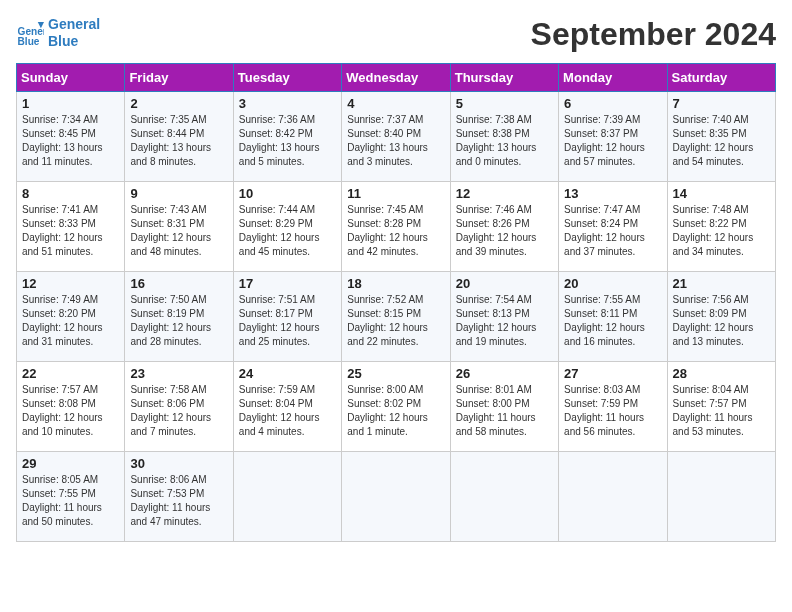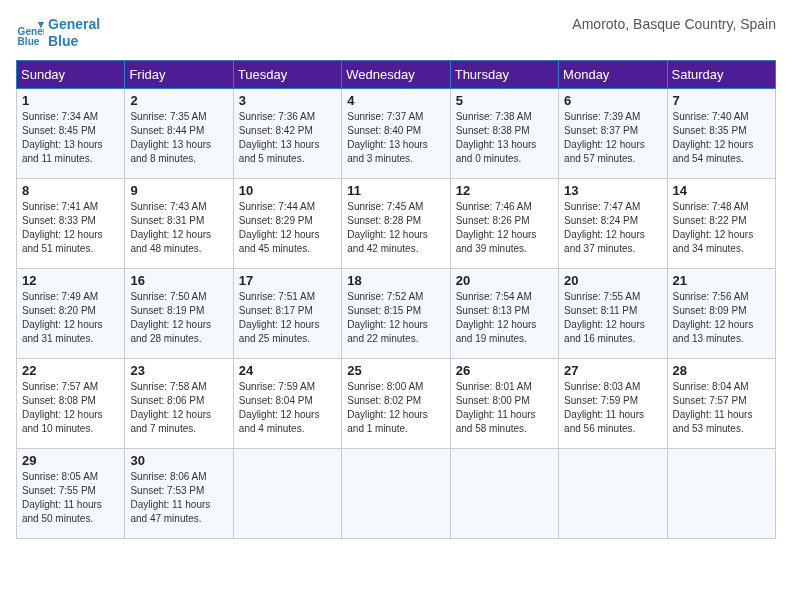--- a/index.html
+++ b/index.html
@@ -36,24 +36,24 @@
     .location {
       font-size: 14px;
       color: #555;
     }
     table {
       width: 100%;
       border-collapse: collapse;
       table-layout: fixed;
     }
     th {
-      background-color: #4c1d95;
+      background-color: #a21caf;
       color: #fff;
       font-size: 13px;
-      font-weight: normal;
+      font-weight: bold;
       padding: 6px 4px;
       text-align: left;
       border: 1px solid #2e7cbf;
     }
     td {
       border: 1px solid #ccc;
       vertical-align: top;
       padding: 4px 5px;
       font-size: 10px;
       color: #333;
@@ -98,21 +98,21 @@
       <text x="2" y="20" font-size="13" font-weight="bold" fill="#2e7cbf">General</text>
       <text x="2" y="33" font-size="13" font-weight="bold" fill="#2e7cbf">Blue</text>
       <polygon points="28,4 36,4 32,12" fill="#2e7cbf"></polygon>
     </svg>
     <div style="display:flex;flex-direction:column;line-height:1.2;">
       <span style="font-size:14px;font-weight:bold;color:#2e7cbf;">General</span>
       <span style="font-size:14px;font-weight:bold;color:#2e7cbf;">Blue</span>
     </div>
   </div>
   <div class="title-block">
-    <div class="location">Amoroto, Basque Country, Spain</div>
+    <div class="month-title">September 2024</div>
   </div>
 </div>
 
 <table>
   <thead>
     <tr id="header-row">
         <th>Sunday</th>
         <th>Friday</th>
         <th>Tuesday</th>
         <th>Wednesday</th>

